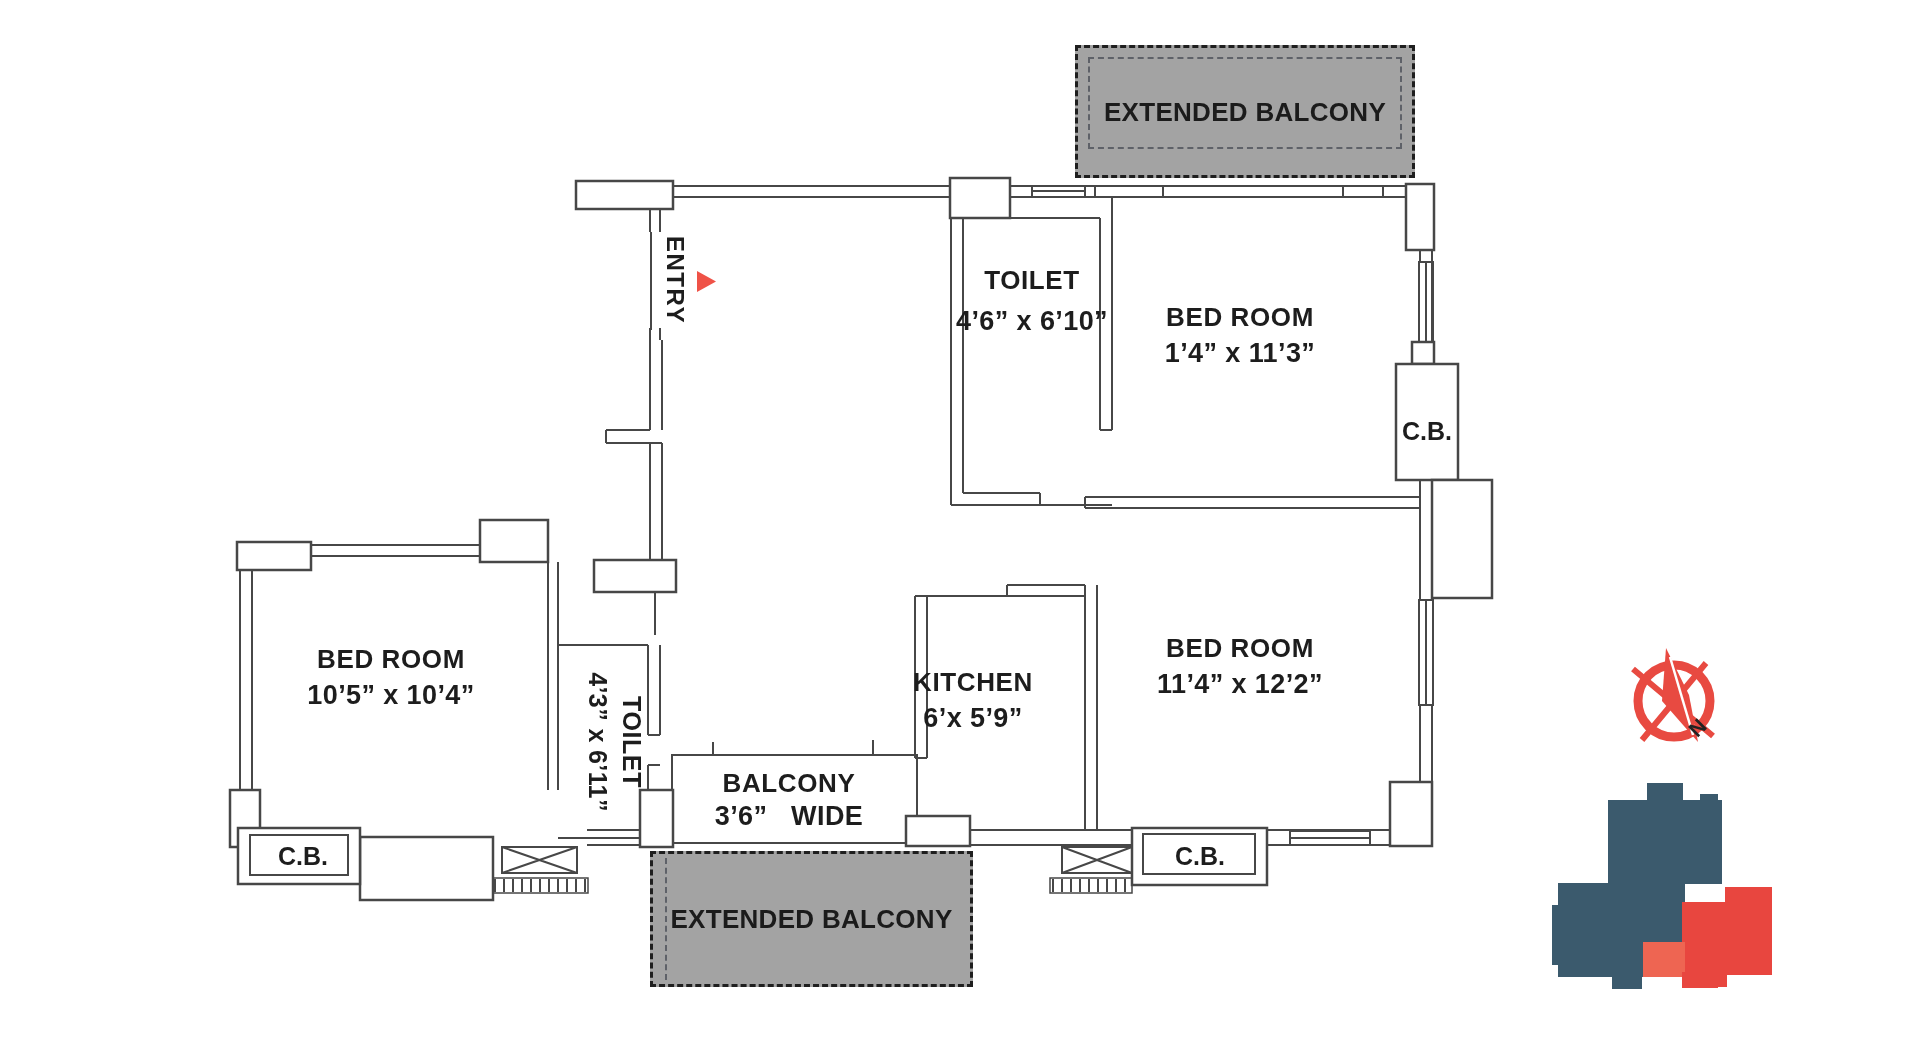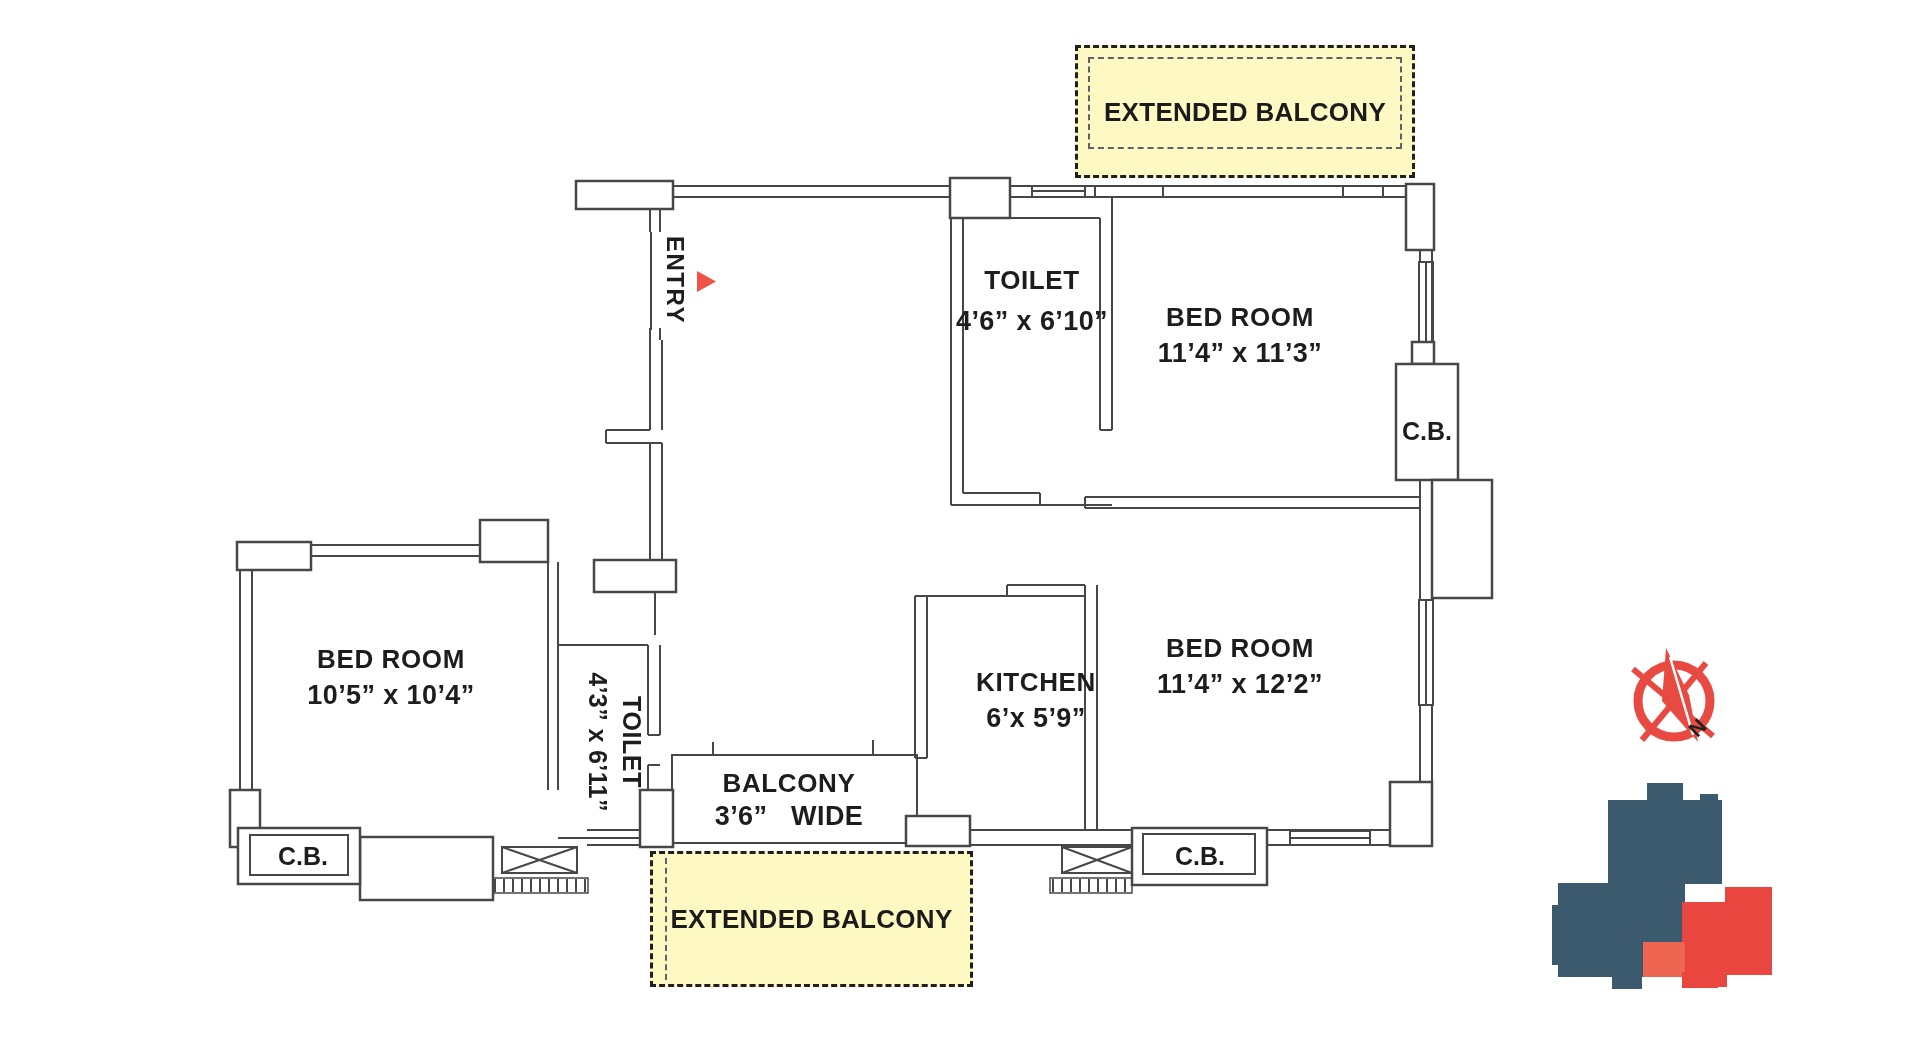--- a/index.html
+++ b/index.html
@@ -23,21 +23,21 @@
     transform:translate(-50%,-50%) rotate(90deg);
     font-size:24px; font-weight:600; letter-spacing:1.5px; color:#1d1d1d; z-index:5;
   }
   .cb-label{
     position:absolute; transform:translate(-50%,-50%);
     font-size:25px; font-weight:600; color:#1d1d1d; z-index:6; white-space:nowrap;text-align:right;
   }
 
   
   .ext-balcony{
-    position:absolute; background:#fef9c3; border:3px dashed #1f1f1f;
+    position:absolute; background:#a3a3a3; border:3px dashed #1f1f1f;
     box-sizing:border-box; display:flex; align-items:center; justify-content:center;
     flex-direction:column; z-index:2;
   }
   .ext-balcony .inner-rect{
     position:absolute; left:10px; right:10px; top:9px; bottom:26px;
     border:2px dashed #5e6168; pointer-events:none;
   }
   .ext-balcony .inner-line{
     position:absolute; left:12px; top:4px; bottom:4px; width:0;
     border-left:2px dashed #5e6168; pointer-events:none;
@@ -165,34 +165,34 @@
   </div>
 
 
   <div class="room-label" style="left:1032px; top:301px;">
     <div class="rname">TOILET</div>
     <div class="rdims" style="margin-top:10px;">4’6” x 6’10”</div>
   </div>
 
   <div class="room-label" style="left:1240px; top:335px;">
     <div class="rname">BED ROOM</div>
-    <div class="rdims">11’4” x 11’3”</div>
+    <div class="rdims">1’4” x 11’3”</div>
   </div>
 
   <div class="room-label" style="left:1240px; top:666px;">
     <div class="rname">BED ROOM</div>
     <div class="rdims">11’4” x 12’2”</div>
   </div>
 
   <div class="room-label" style="left:391px; top:677px;">
     <div class="rname">BED ROOM</div>
     <div class="rdims">10’5” x 10’4”</div>
   </div>
 
-  <div class="room-label" style="left:1036px; top:700px;">
+  <div class="room-label" style="left:973px; top:700px;">
     <div class="rname">KITCHEN</div>
     <div class="rdims">6’x 5’9”</div>
   </div>
 
   <div class="room-label" style="left:789px; top:800px;">
     <div class="rname">BALCONY</div>
     <div class="rdims" style="margin-top:2px;">3’6”   WIDE</div>
   </div>
 
   <div class="room-label rot" style="left:614px; top:742px;">

